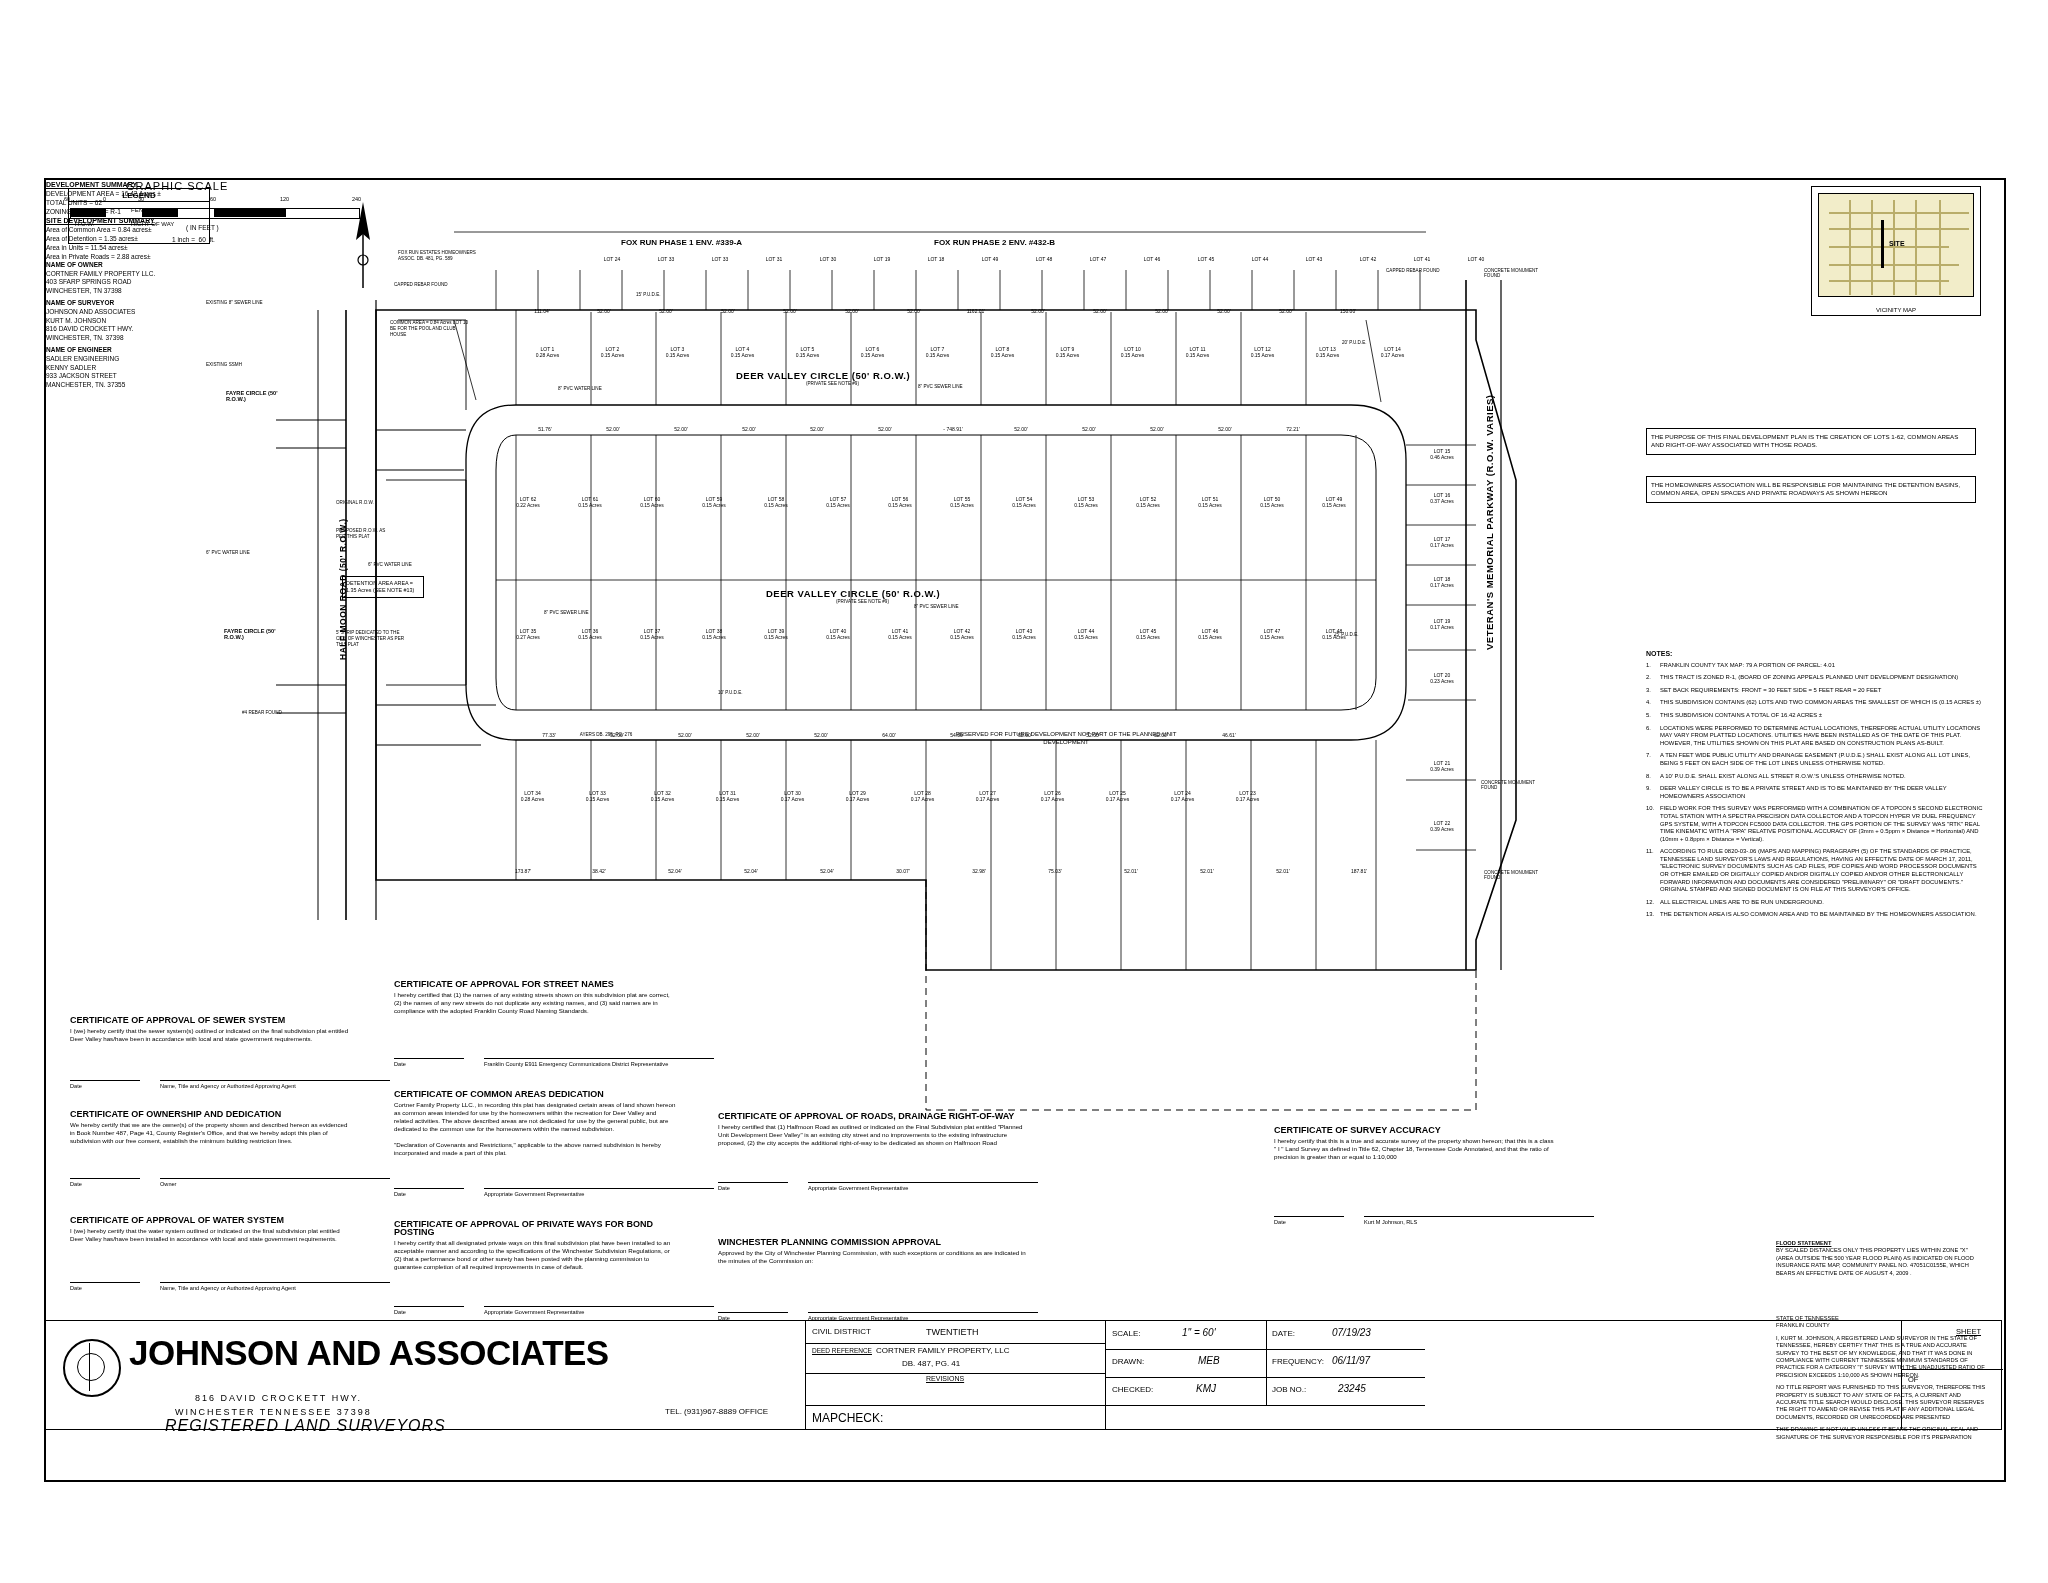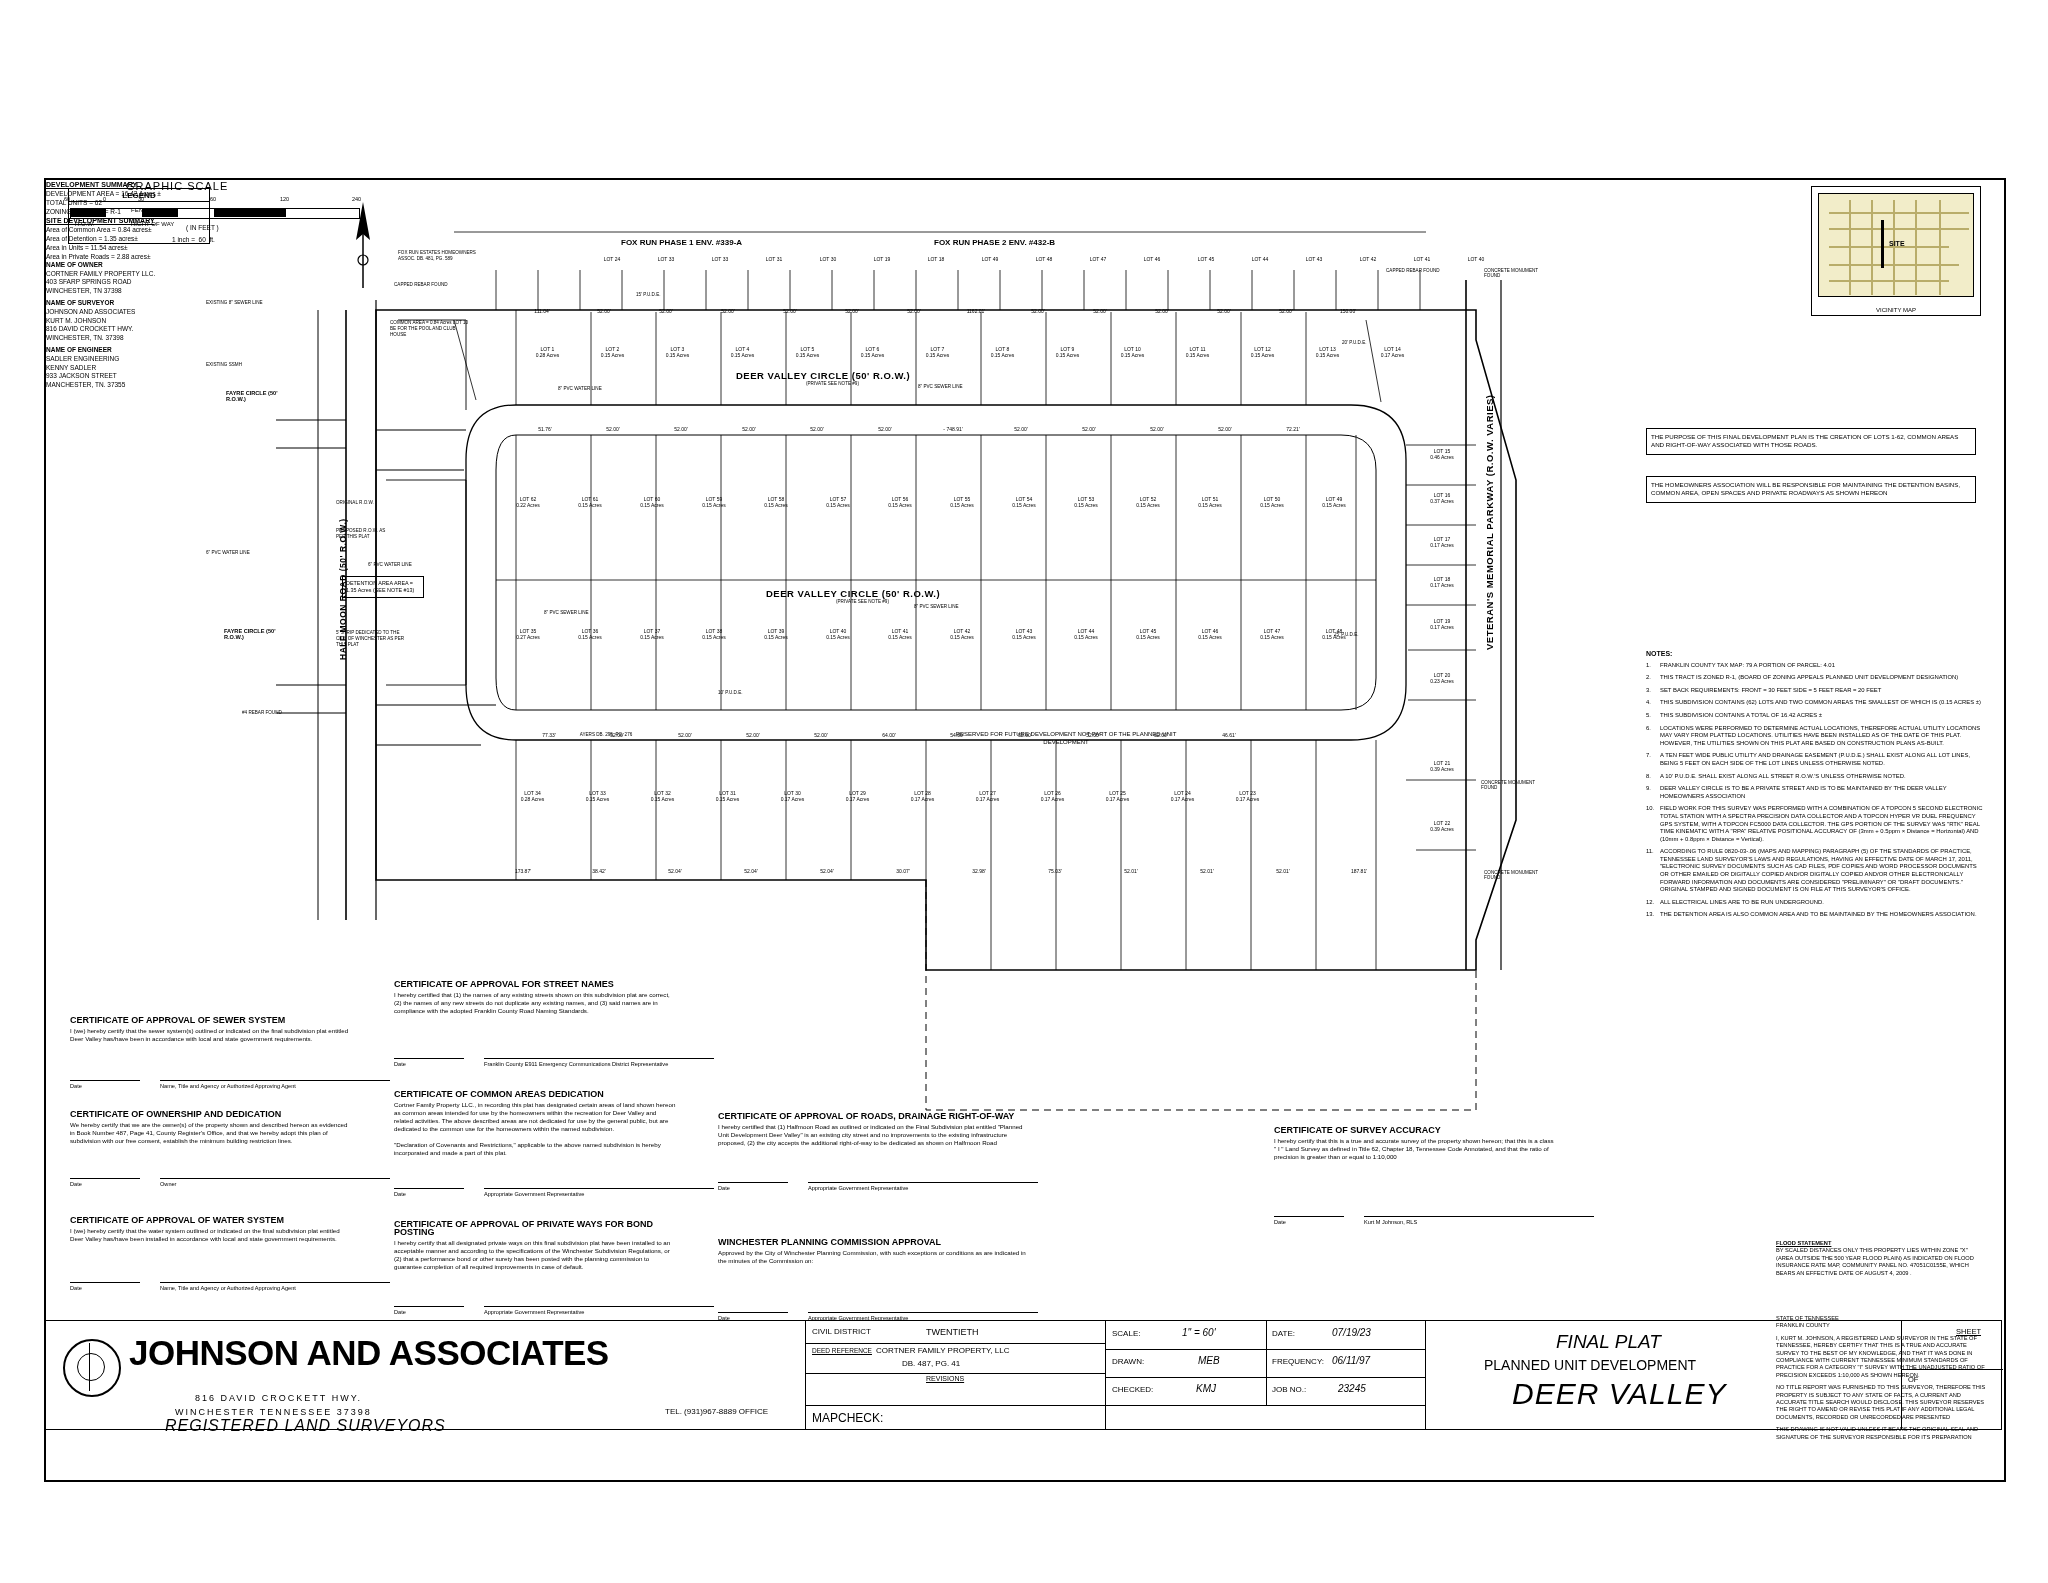--- a/index.html
+++ b/index.html
@@ -758,25 +758,20 @@
       <div class="t" style="left:6px;top:36px;font-size:8px;">DRAWN:</div>
       <div class="t" style="left:92px;top:34px;font-size:10px;font-style:italic;">MEB</div>
       <div class="t" style="left:166px;top:36px;font-size:8px;">FREQUENCY:</div>
       <div class="t" style="left:226px;top:34px;font-size:10px;font-style:italic;">06/11/97</div>
       <div class="t" style="left:6px;top:64px;font-size:8px;">CHECKED:</div>
       <div class="t" style="left:90px;top:62px;font-size:10px;font-style:italic;">KMJ</div>
       <div class="t" style="left:166px;top:64px;font-size:8px;">JOB NO.:</div>
       <div class="t" style="left:232px;top:62px;font-size:10px;font-style:italic;">23245</div>
     </div>
 
-    <div class="tbcell" style="left:1380px;width:476px;">
-      <div class="fp" style="left:130px;top:10px;font-size:19px;position:absolute;">FINAL PLAT</div>
-      <div class="fp" style="left:58px;top:36px;font-size:14px;position:absolute;font-style:normal;">PLANNED UNIT DEVELOPMENT</div>
-      <div class="fp" style="left:86px;top:56px;font-size:30px;position:absolute;letter-spacing:1px;">DEER VALLEY</div>
-    </div>
 
     <div class="tbcell" style="left:1856px;width:102px;">
       <div class="t" style="left:6px;top:6px;font-size:7.5px;text-decoration:underline;margin-left:48px;">SHEET</div>
       <div style="position:absolute;left:0;top:48px;width:100%;border-top:1.2px solid #000;"></div>
       <div class="t" style="left:6px;top:54px;font-size:7.5px;">OF</div>
     </div>
   </div>
 
 </div>
 

